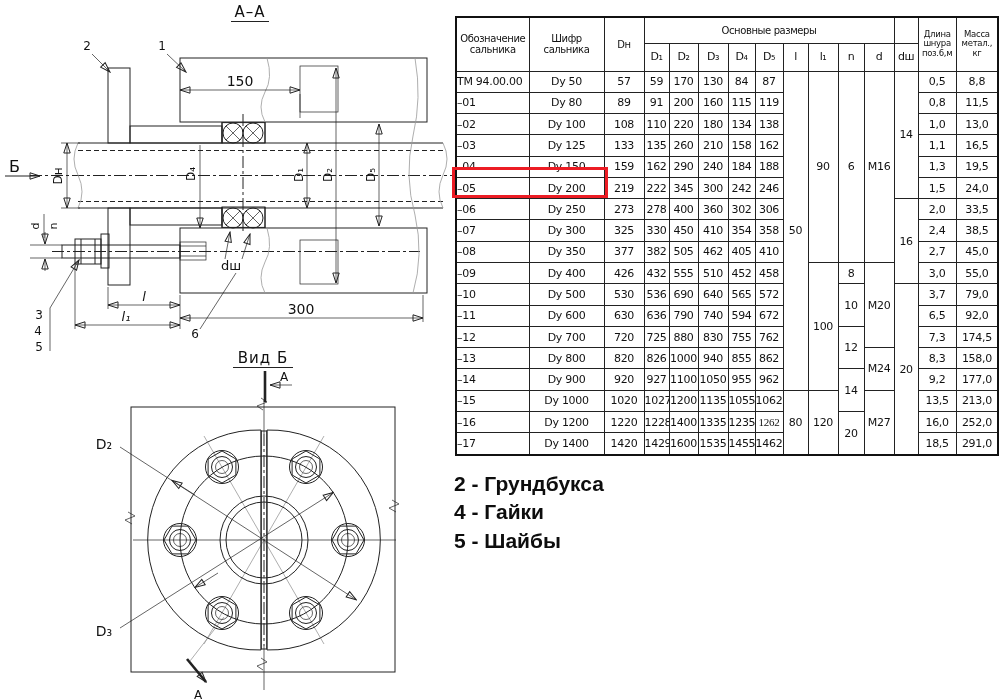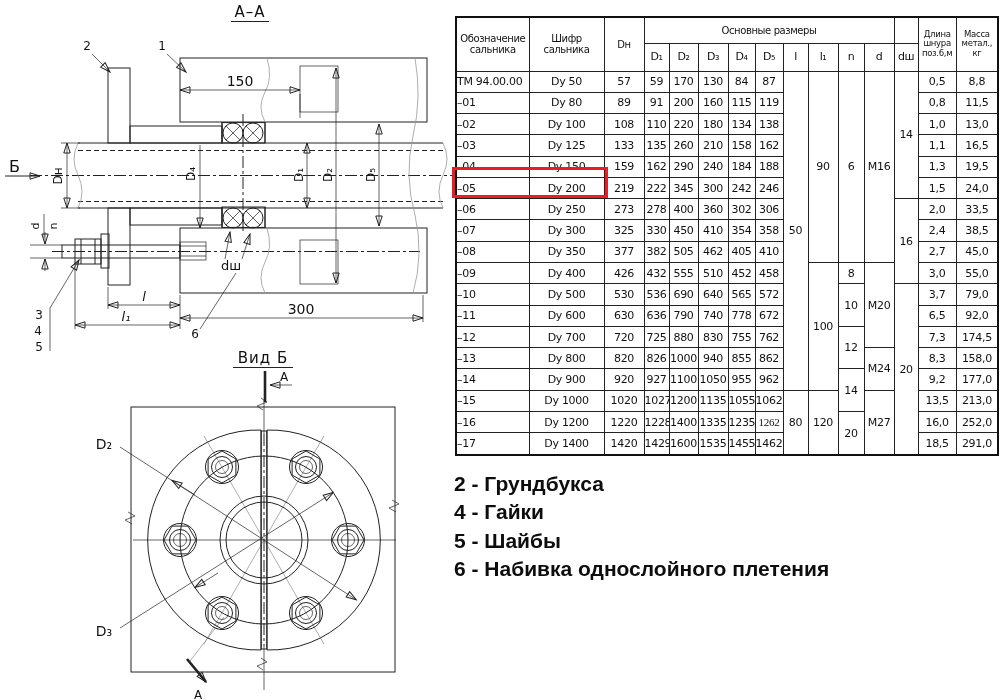--- a/index.html
+++ b/index.html
@@ -465,21 +465,21 @@
           <td>3,7</td>
           <td>79,0</td>
         </tr>
         <tr>
           <td class="c-des">–11</td>
           <td>Dy 600</td>
           <td>630</td>
           <td>636</td>
           <td>790</td>
           <td>740</td>
-          <td>778</td>
+          <td>594</td>
           <td>672</td>
           <td>6,5</td>
           <td>92,0</td>
         </tr>
         <tr>
           <td class="c-des">–12</td>
           <td>Dy 700</td>
           <td>720</td>
           <td>725</td>
           <td>880</td>
@@ -559,14 +559,13 @@
       </tbody>
   </table>
 </div>
 
 <div id="hl-box" style="border-color: rgb(236, 28, 36);"></div>
 
 <div id="legend">
   <div>2 - Грундбукса</div>
   <div>4 - Гайки</div>
   <div>5 - Шайбы</div>
-  <div>6 - Набивка однослойного плетения</div>
 </div>
 
 </body></html>

